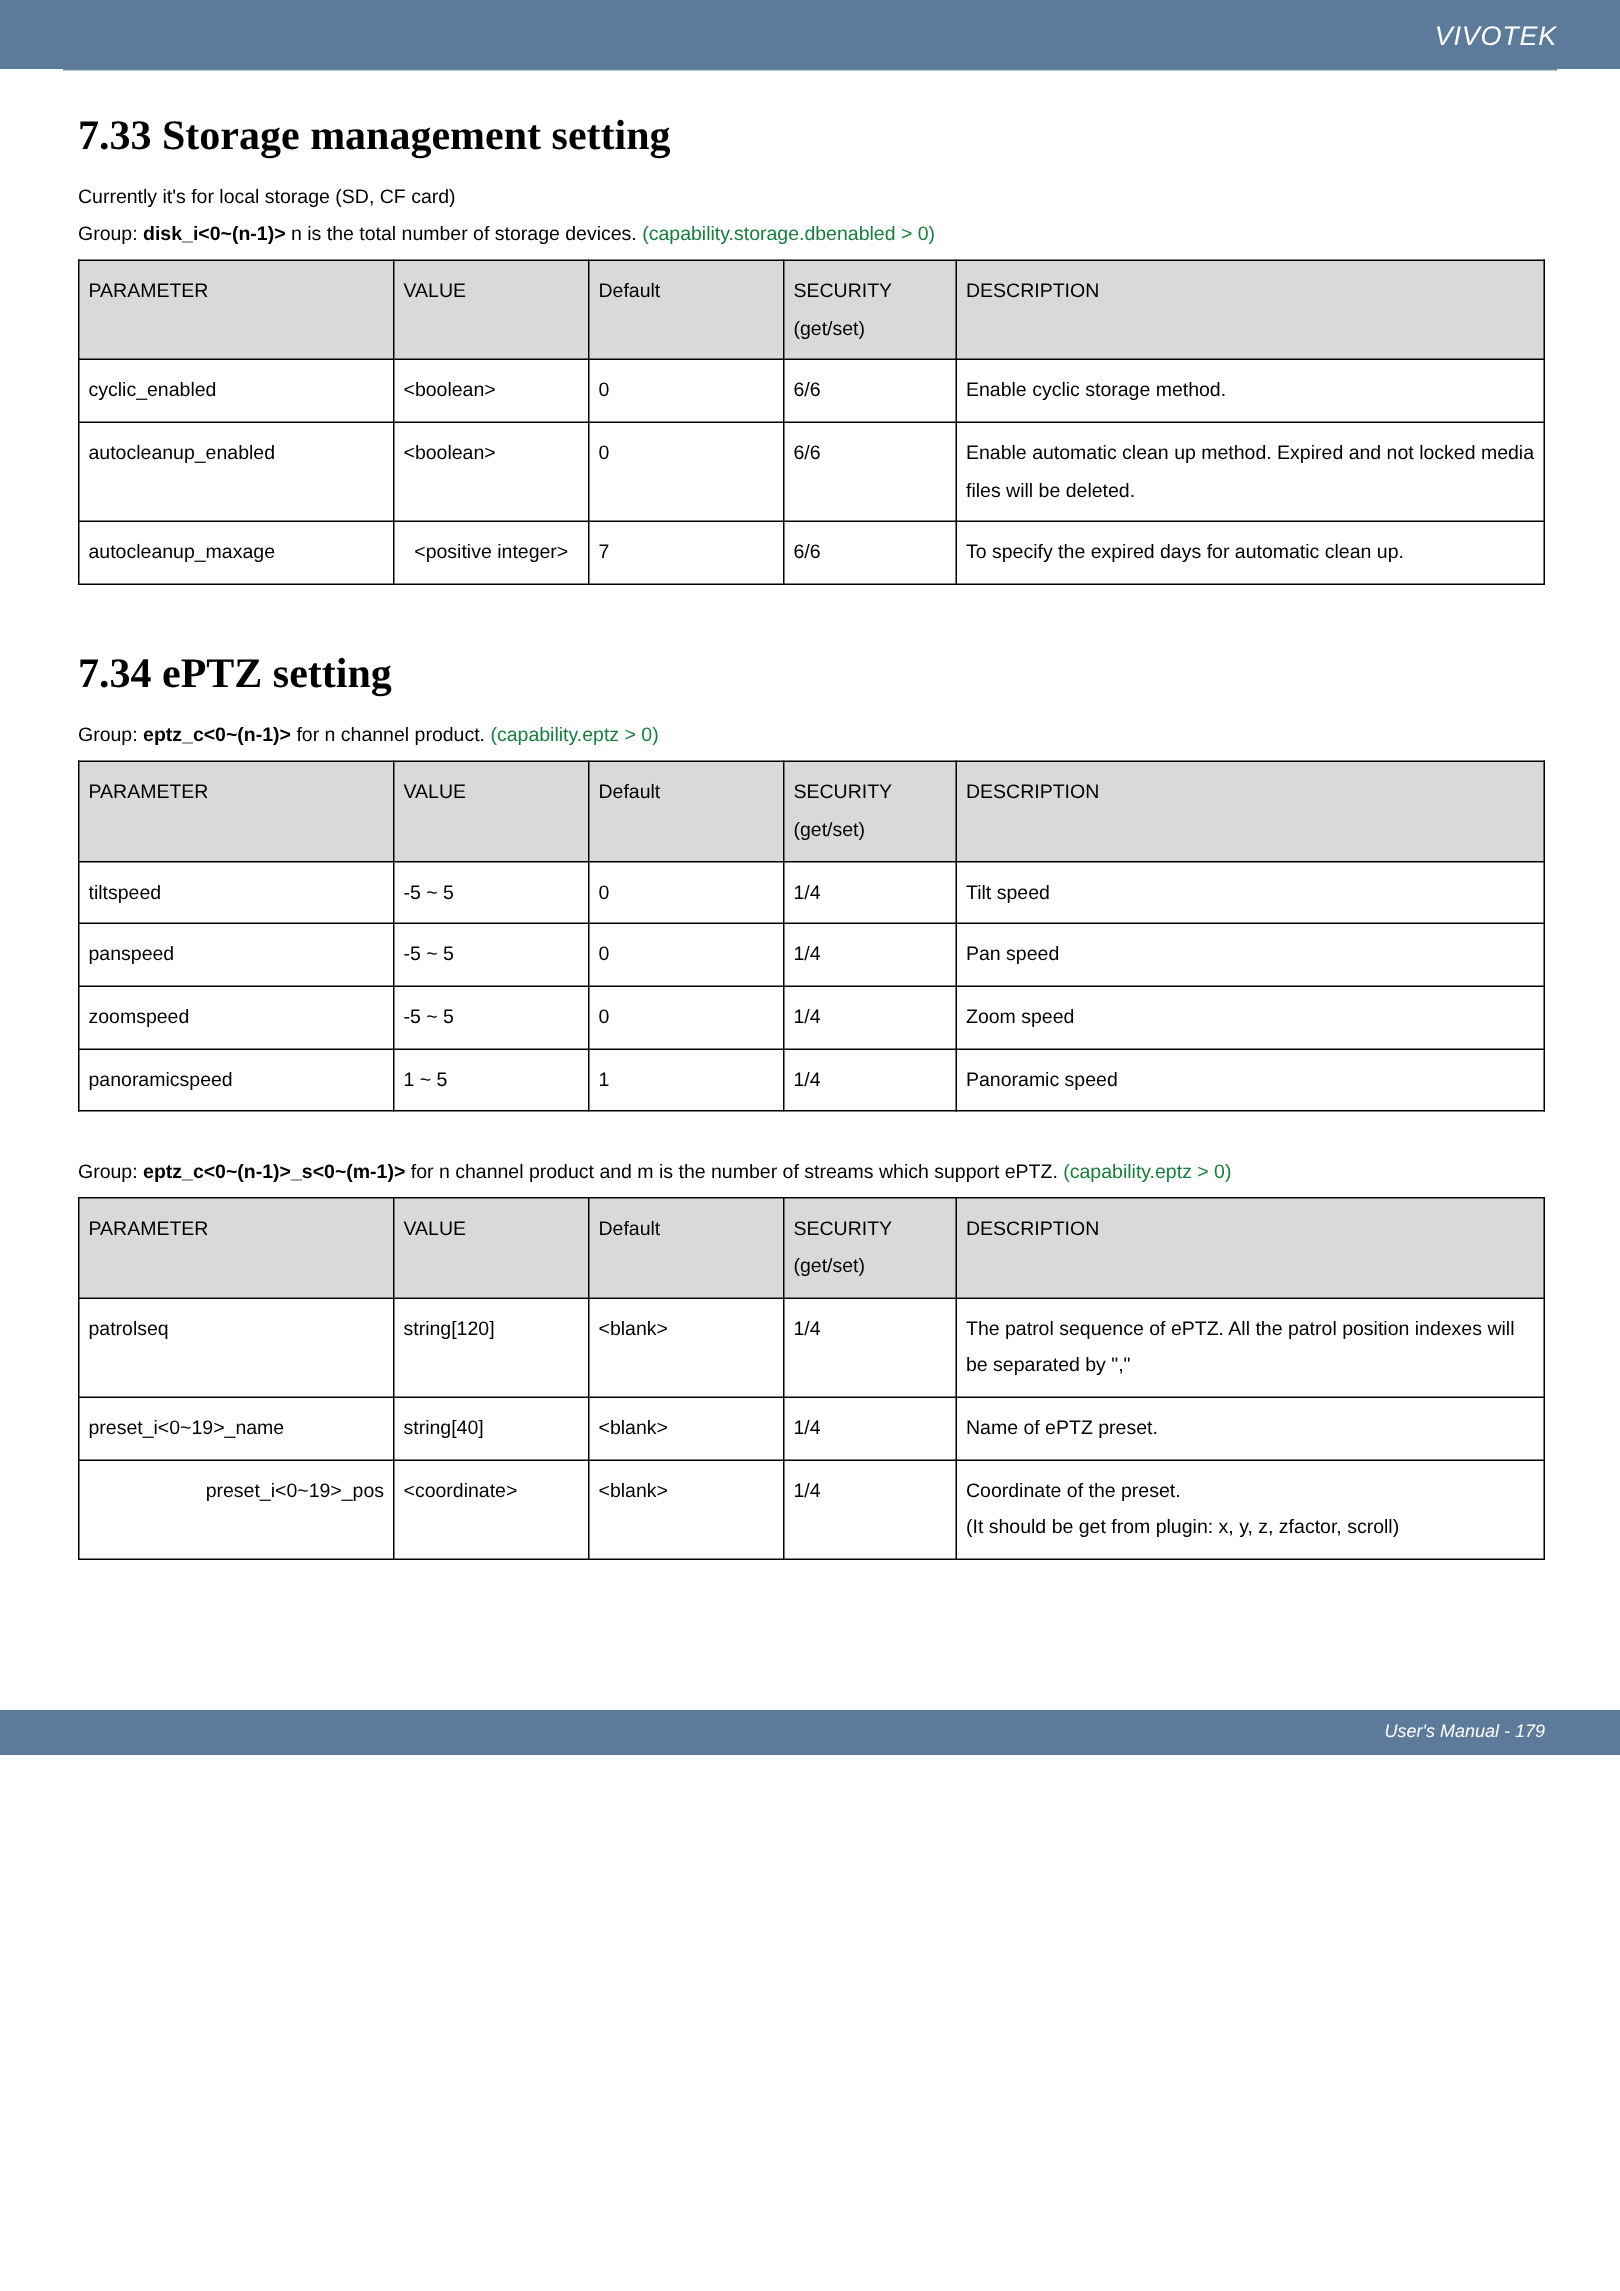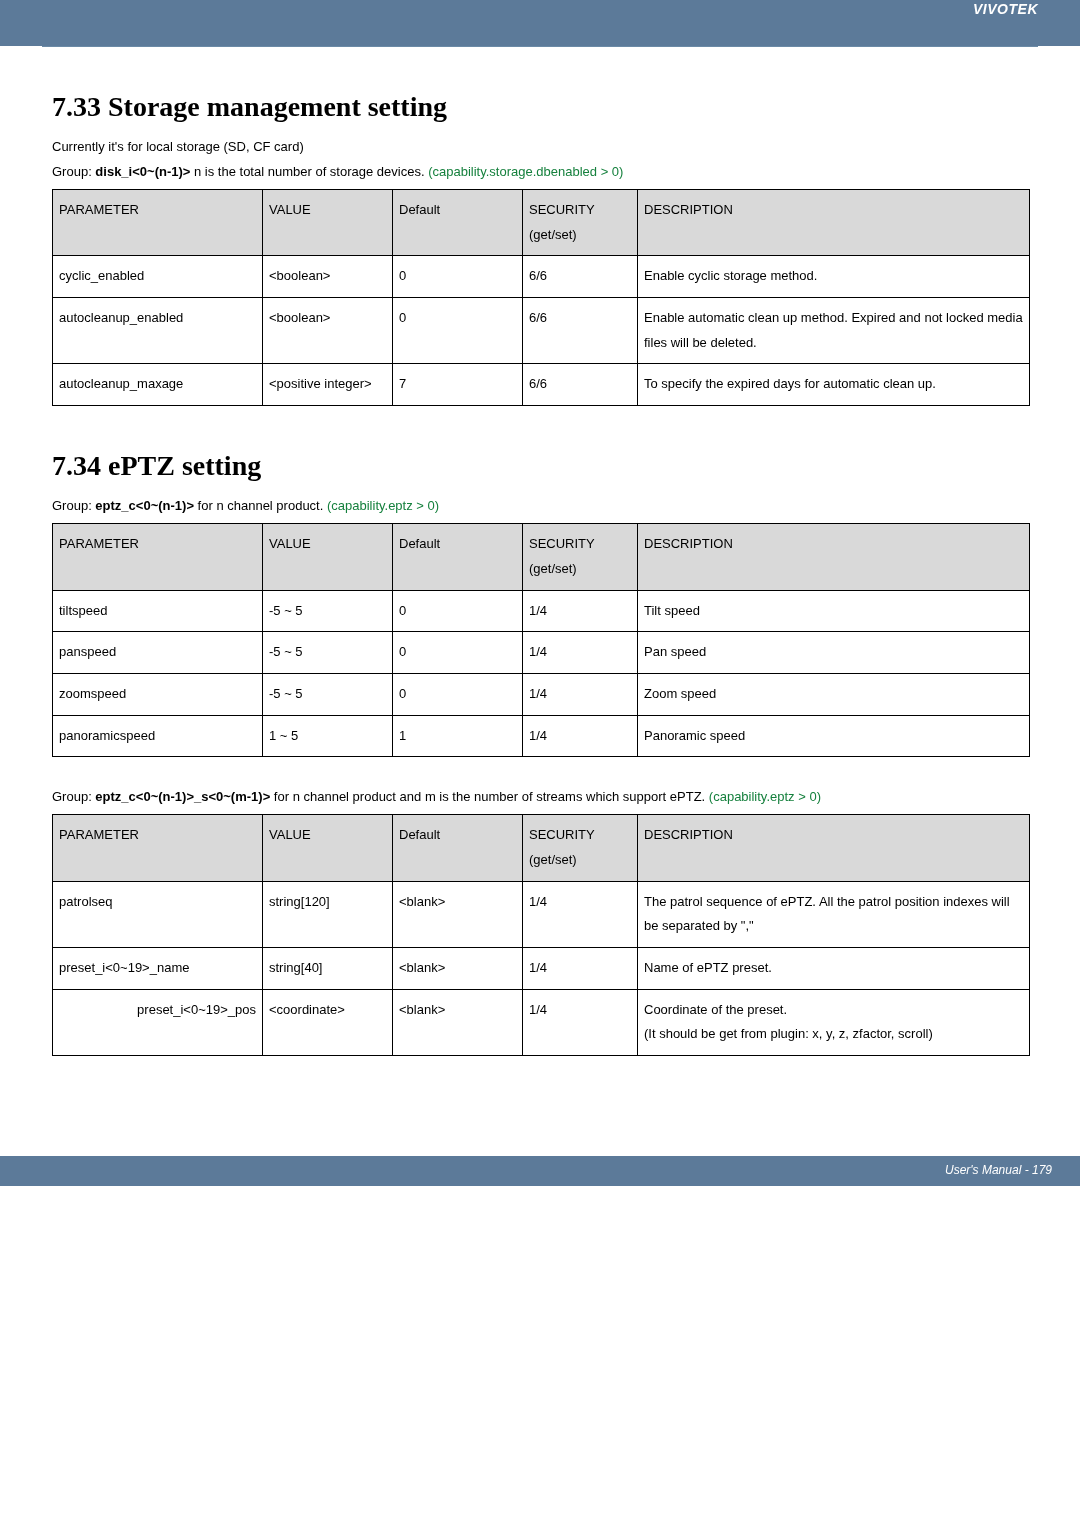--- a/index.html
+++ b/index.html
@@ -11,34 +11,34 @@
     background: #fff;
   }
   .top-banner {
     background: #5c7a99;
     height: 46px;
     position: relative;
   }
   .top-banner .brand {
     position: absolute;
     right: 42px;
-    top: 1px;
+    top: 14px;
     color: #fff;
     font-style: italic;
-    font-weight: bold;
-    font-size: 14px;
+    font-weight: normal;
+    font-size: 18px;
     letter-spacing: 0.5px;
   }
   .divider-line {
     height: 1px;
     background: #6b8aa6;
     margin: 0 42px;
   }
   .content {
-    padding: 44px 50px 60px 52px;
+    padding: 28px 50px 60px 52px;
   }
   h2.heading {
     font-family: "Times New Roman", Times, serif;
     font-weight: bold;
     font-size: 28px;
     margin: 0 0 16px 0;
   }
   h2.heading.spaced { margin-top: 44px; }
   p.intro-line {
     font-size: 13px;
@@ -73,21 +73,21 @@
   col.c-sec   { width: 115px; }
   col.c-desc  { width: auto; }
   .footer {
     background: #5c7a99;
     height: 30px;
     position: relative;
     margin-top: 40px;
   }
   .footer .pg {
     position: absolute;
-    right: 28px;
+    right: 50px;
     top: 7px;
     color: #fff;
     font-style: italic;
     font-size: 12px;
   }
 </style>
 </head>
 <body>
 
 <div class="top-banner">
@@ -133,21 +133,21 @@
         </tr>
         <tr>
           <td style="white-space: normal;">autocleanup_enabled</td>
           <td style="white-space: normal;">&lt;boolean&gt;</td>
           <td style="white-space: normal;">0</td>
           <td style="white-space: normal;">6/6</td>
           <td style="white-space: pre-line;">Enable automatic clean up method. Expired and not locked media files will be deleted.</td>
         </tr>
         <tr>
           <td style="white-space: normal;">autocleanup_maxage</td>
-          <td style="white-space: normal;">&lt;positive integer&gt;</td>
+          <td style="white-space: normal; text-align: center;">&lt;positive integer&gt;</td>
           <td style="white-space: normal;">7</td>
           <td style="white-space: normal;">6/6</td>
           <td style="white-space: pre-line;">To specify the expired days for automatic clean up.</td>
         </tr>
       </tbody>
   </table>
 
   <h2 class="heading spaced">7.34 ePTZ setting</h2>
   <p class="group-line">
     <span>Group: </span><b>eptz_c&lt;0~(n-1)&gt;</b><span> for n channel product. </span><span class="redtxt">(capability.eptz &gt; 0)</span>

